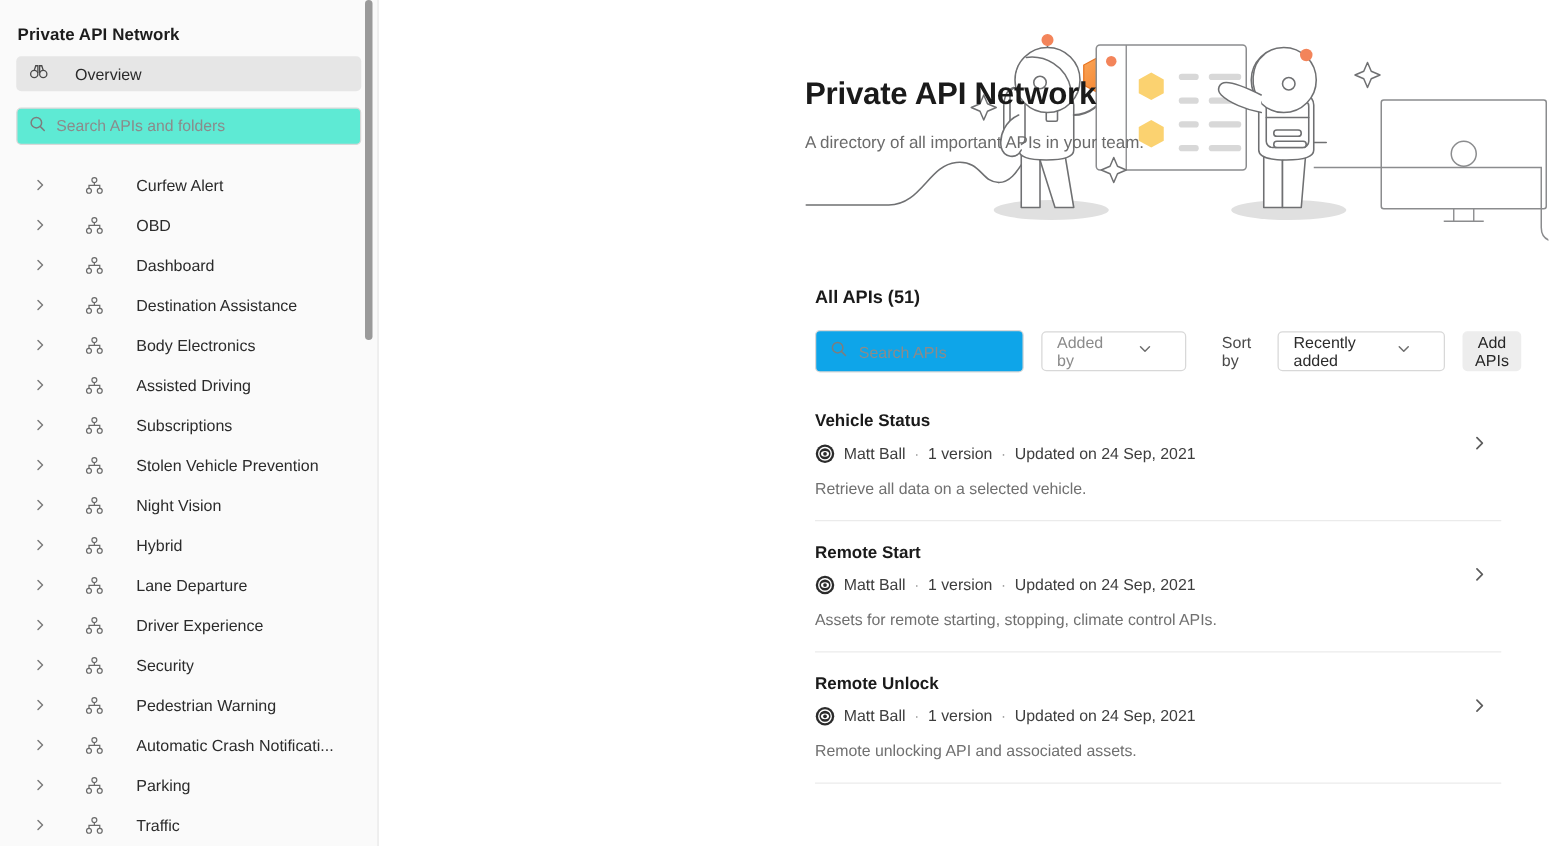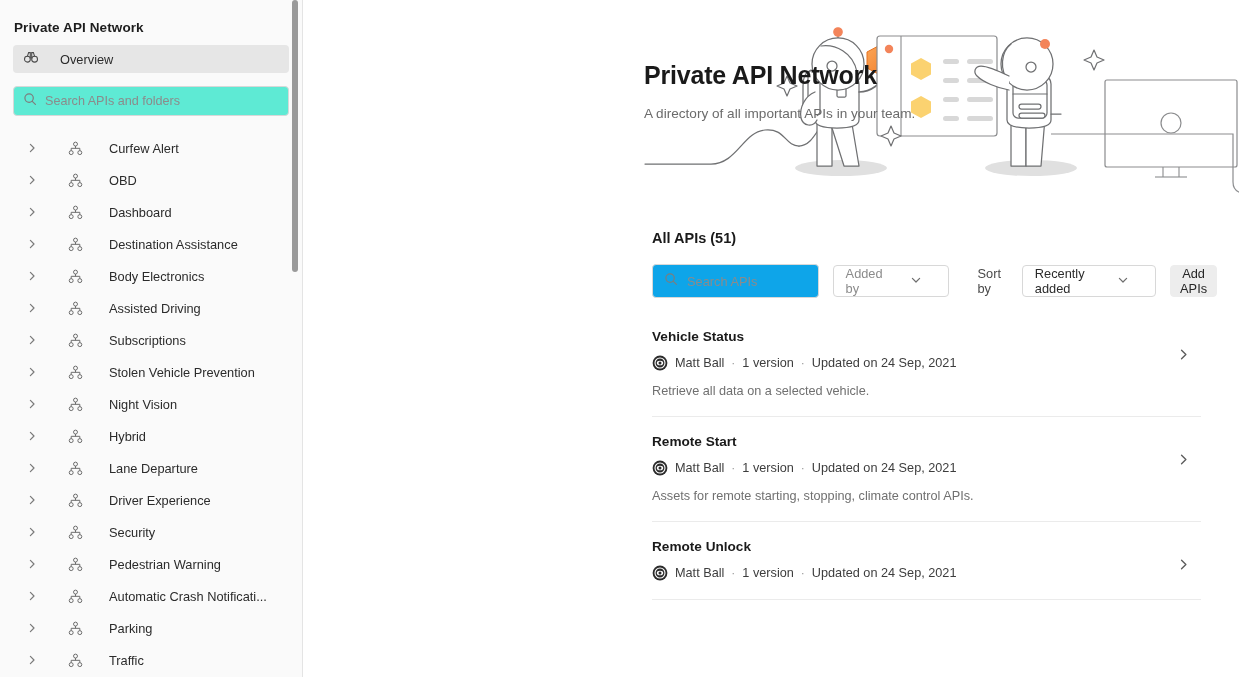--- a/index.html
+++ b/index.html
@@ -740,20 +740,21 @@
                 <ellipse cx="8" cy="8" rx="3.2" ry="2.3" fill="#ffffff"></ellipse>
                 <circle cx="8" cy="8" r="1.5" fill="#2b2b2b"></circle>
               </svg>
             </span>
             <span>Matt Ball</span>
             <span class="dot">·</span>
             <span>1 version</span>
             <span class="dot">·</span>
             <span>Updated on 24 Sep, 2021</span>
           </div>
+          <div class="api-desc">Remote unlocking API and associated assets.</div>
           <span class="row-chevron">
             <svg width="13" height="13" viewBox="0 0 12 12" fill="none" stroke="#5c5c5c" stroke-width="1.25" stroke-linecap="round" stroke-linejoin="round">
               <path d="M4.2 2 L8.2 6 L4.2 10"></path>
             </svg>
           </span>
         </div>
       </div>
 
   </section>
 </div>

